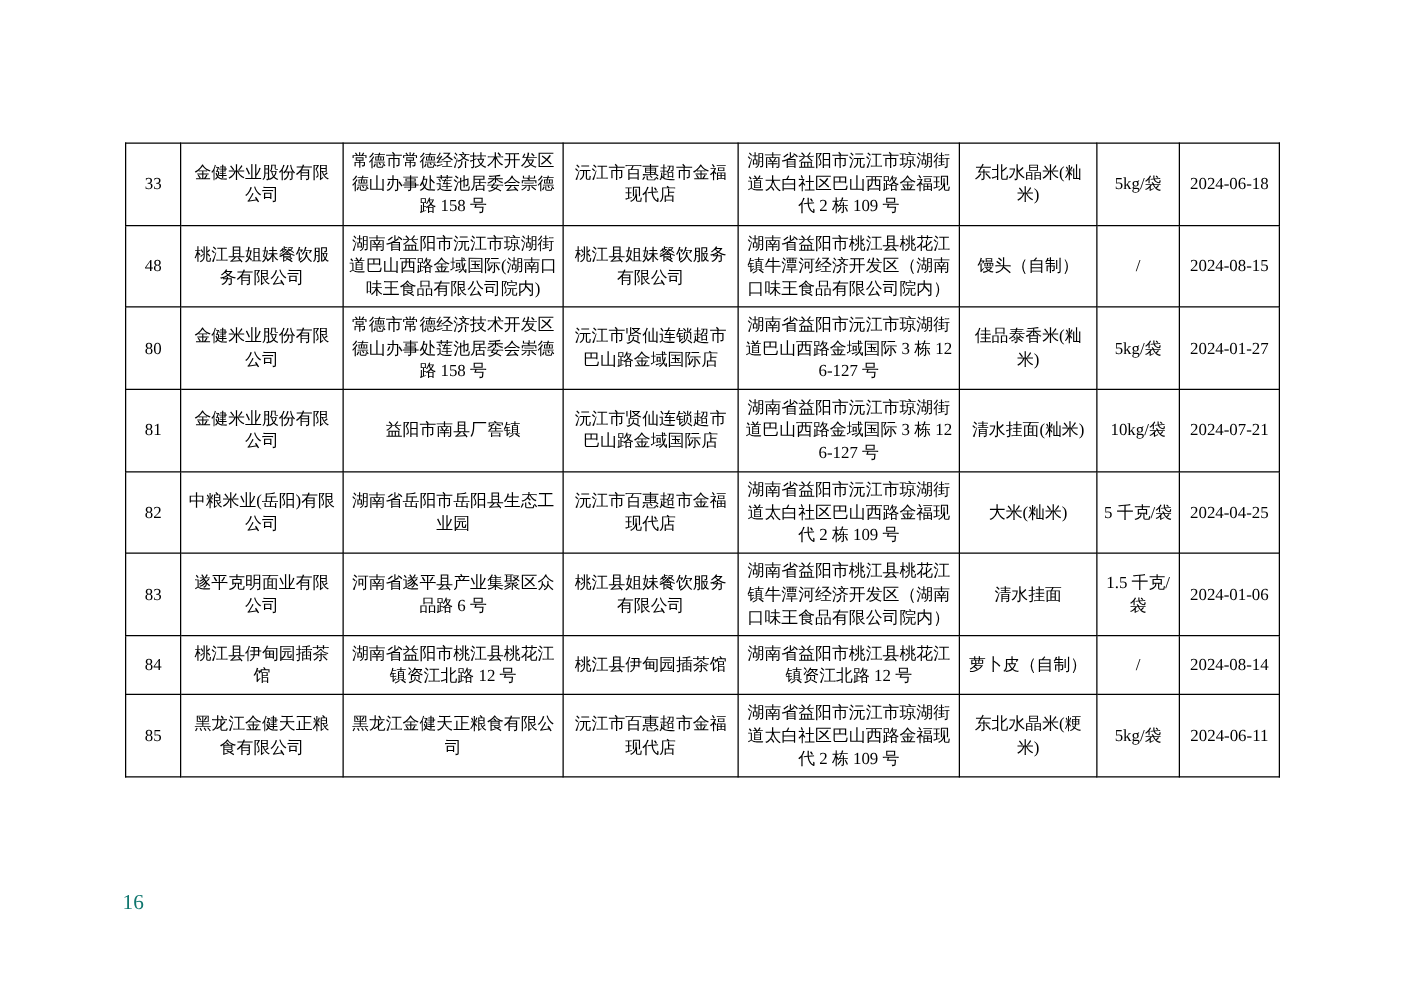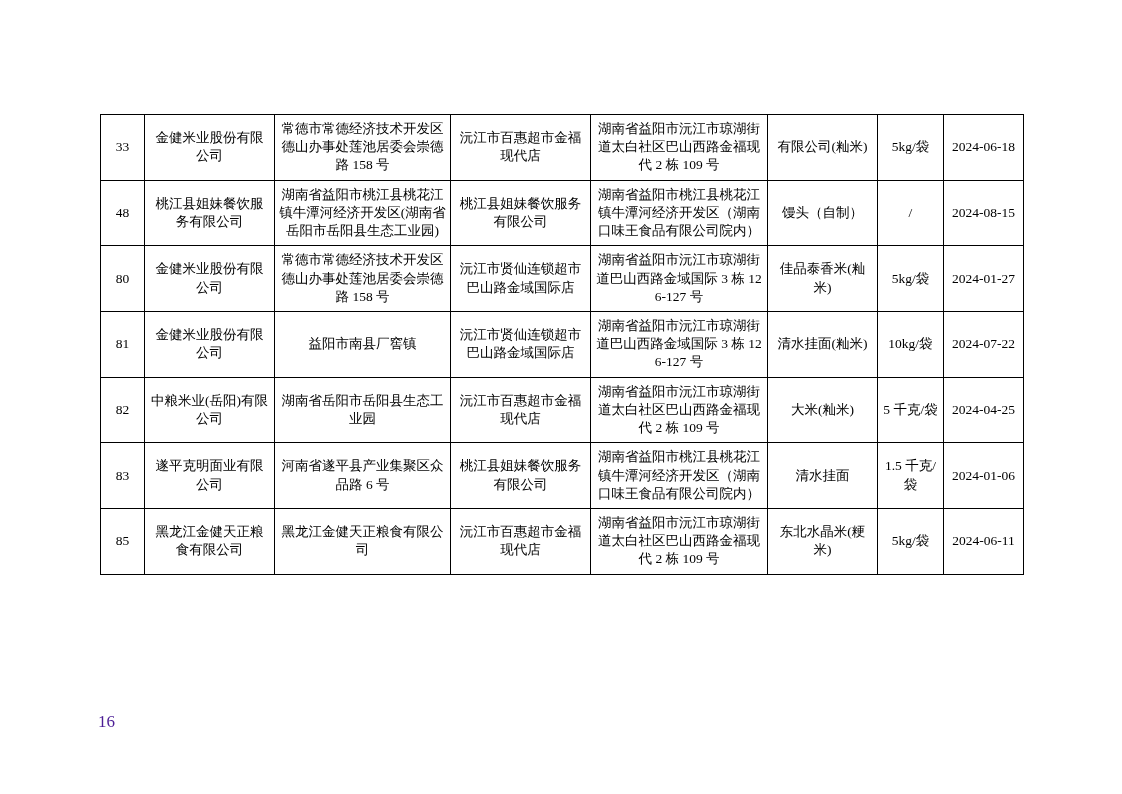--- a/index.html
+++ b/index.html
@@ -50,21 +50,21 @@
   col.c5 { width: 110px; }
   col.c6 { width: 66px; }
   col.c7 { width: 80px; }
 
   .page-number {
     position: absolute;
     left: 98px;
     top: 712px;
     font-size: 17px;
     font-family: "Liberation Serif", "DejaVu Serif", serif;
-    color: #4c1d95;
+    color: #0f766e;
   }
 </style>
 </head>
 <body>
 
 <div class="page">
 
   <div class="table-wrap">
     <table class="doc-table">
       <colgroup>
@@ -77,28 +77,28 @@
           <col class="c6">
           <col class="c7">
       </colgroup>
       <tbody>
         <tr>
           <td>33</td>
           <td>金健米业股份有限公司</td>
           <td>常德市常德经济技术开发区德山办事处莲池居委会崇德路 158 号</td>
           <td>沅江市百惠超市金福现代店</td>
           <td>湖南省益阳市沅江市琼湖街道太白社区巴山西路金福现代 2 栋 109 号</td>
-          <td>有限公司(籼米)</td>
+          <td>东北水晶米(籼米)</td>
           <td>5kg/袋</td>
           <td>2024-06-18</td>
         </tr>
         <tr>
           <td>48</td>
           <td>桃江县姐妹餐饮服务有限公司</td>
-          <td>湖南省益阳市桃江县桃花江镇牛潭河经济开发区(湖南省岳阳市岳阳县生态工业园)</td>
+          <td>湖南省益阳市沅江市琼湖街道巴山西路金域国际(湖南口味王食品有限公司院内)</td>
           <td>桃江县姐妹餐饮服务有限公司</td>
           <td>湖南省益阳市桃江县桃花江镇牛潭河经济开发区（湖南口味王食品有限公司院内）</td>
           <td>馒头（自制）</td>
           <td>/</td>
           <td>2024-08-15</td>
         </tr>
         <tr>
           <td>80</td>
           <td>金健米业股份有限公司</td>
           <td>常德市常德经济技术开发区德山办事处莲池居委会崇德路 158 号</td>
@@ -109,21 +109,21 @@
           <td>2024-01-27</td>
         </tr>
         <tr>
           <td>81</td>
           <td>金健米业股份有限公司</td>
           <td>益阳市南县厂窖镇</td>
           <td>沅江市贤仙连锁超市巴山路金域国际店</td>
           <td>湖南省益阳市沅江市琼湖街道巴山西路金域国际 3 栋 126-127 号</td>
           <td>清水挂面(籼米)</td>
           <td>10kg/袋</td>
-          <td>2024-07-22</td>
+          <td>2024-07-21</td>
         </tr>
         <tr>
           <td>82</td>
           <td>中粮米业(岳阳)有限公司</td>
           <td>湖南省岳阳市岳阳县生态工业园</td>
           <td>沅江市百惠超市金福现代店</td>
           <td>湖南省益阳市沅江市琼湖街道太白社区巴山西路金福现代 2 栋 109 号</td>
           <td>大米(籼米)</td>
           <td>5 千克/袋</td>
           <td>2024-04-25</td>
@@ -132,20 +132,30 @@
           <td>83</td>
           <td>遂平克明面业有限公司</td>
           <td>河南省遂平县产业集聚区众品路 6 号</td>
           <td>桃江县姐妹餐饮服务有限公司</td>
           <td>湖南省益阳市桃江县桃花江镇牛潭河经济开发区（湖南口味王食品有限公司院内）</td>
           <td>清水挂面</td>
           <td>1.5 千克/袋</td>
           <td>2024-01-06</td>
         </tr>
         <tr>
+          <td>84</td>
+          <td>桃江县伊甸园插茶馆</td>
+          <td>湖南省益阳市桃江县桃花江镇资江北路 12 号</td>
+          <td>桃江县伊甸园插茶馆</td>
+          <td>湖南省益阳市桃江县桃花江镇资江北路 12 号</td>
+          <td>萝卜皮（自制）</td>
+          <td>/</td>
+          <td>2024-08-14</td>
+        </tr>
+        <tr>
           <td>85</td>
           <td>黑龙江金健天正粮食有限公司</td>
           <td>黑龙江金健天正粮食有限公司</td>
           <td>沅江市百惠超市金福现代店</td>
           <td>湖南省益阳市沅江市琼湖街道太白社区巴山西路金福现代 2 栋 109 号</td>
           <td>东北水晶米(粳米)</td>
           <td>5kg/袋</td>
           <td>2024-06-11</td>
         </tr>
       </tbody>

